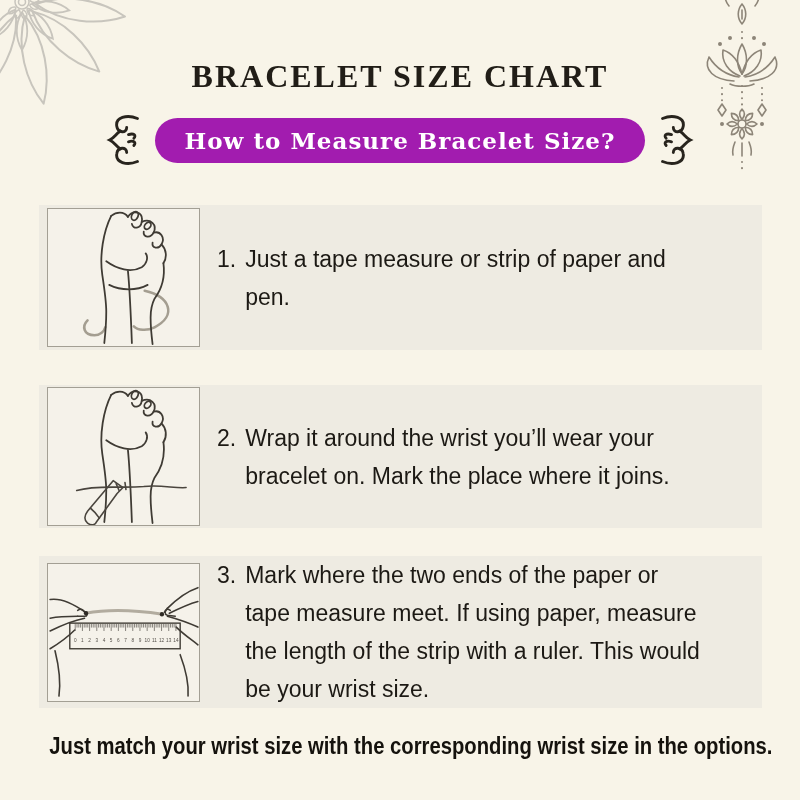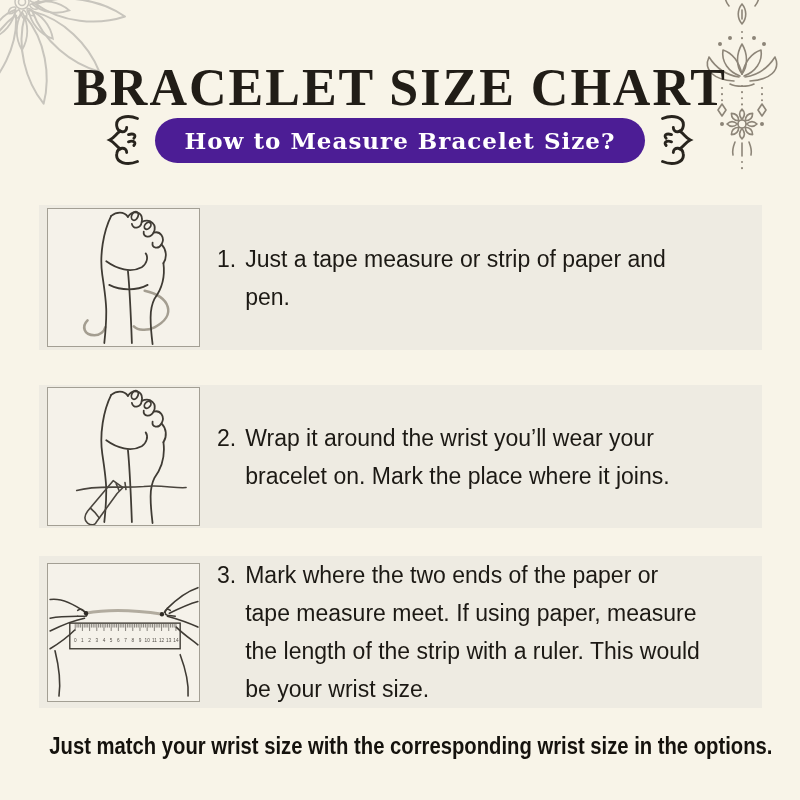--- a/index.html
+++ b/index.html
@@ -9,29 +9,29 @@
     background:#f8f4e8;
     overflow:hidden;
     font-family:"Liberation Sans",sans-serif;
     color:#1d1a15;
   }
   
   .title{
     position:absolute;top:58px;left:0;width:800px;
     margin:0;text-align:center;
     font-family:"Liberation Serif",serif;
-    font-size:52px;font-weight:700;letter-spacing:2px;
+    font-size:32px;font-weight:700;letter-spacing:2px;
     color:#211d17;
   }
   .badge-row{
     position:absolute;top:114px;left:0;width:800px;height:52px;
     display:flex;align-items:center;justify-content:center;gap:13px;
   }
   .badge{
-    background:#4c1d95;color:#ffffff;
+    background:#a21caf;color:#ffffff;
     font-family:"DejaVu Serif","Liberation Serif",serif;
     font-weight:700;font-size:23px;letter-spacing:1px;
     height:45px;line-height:45px;
     padding:0 30px;border-radius:23px;
     white-space:nowrap;
   }
   .flourish{width:36px;height:52px;}
   .flourish.right{transform:scaleX(-1);}
   
   .mandala{position:absolute;left:0;top:0;}

